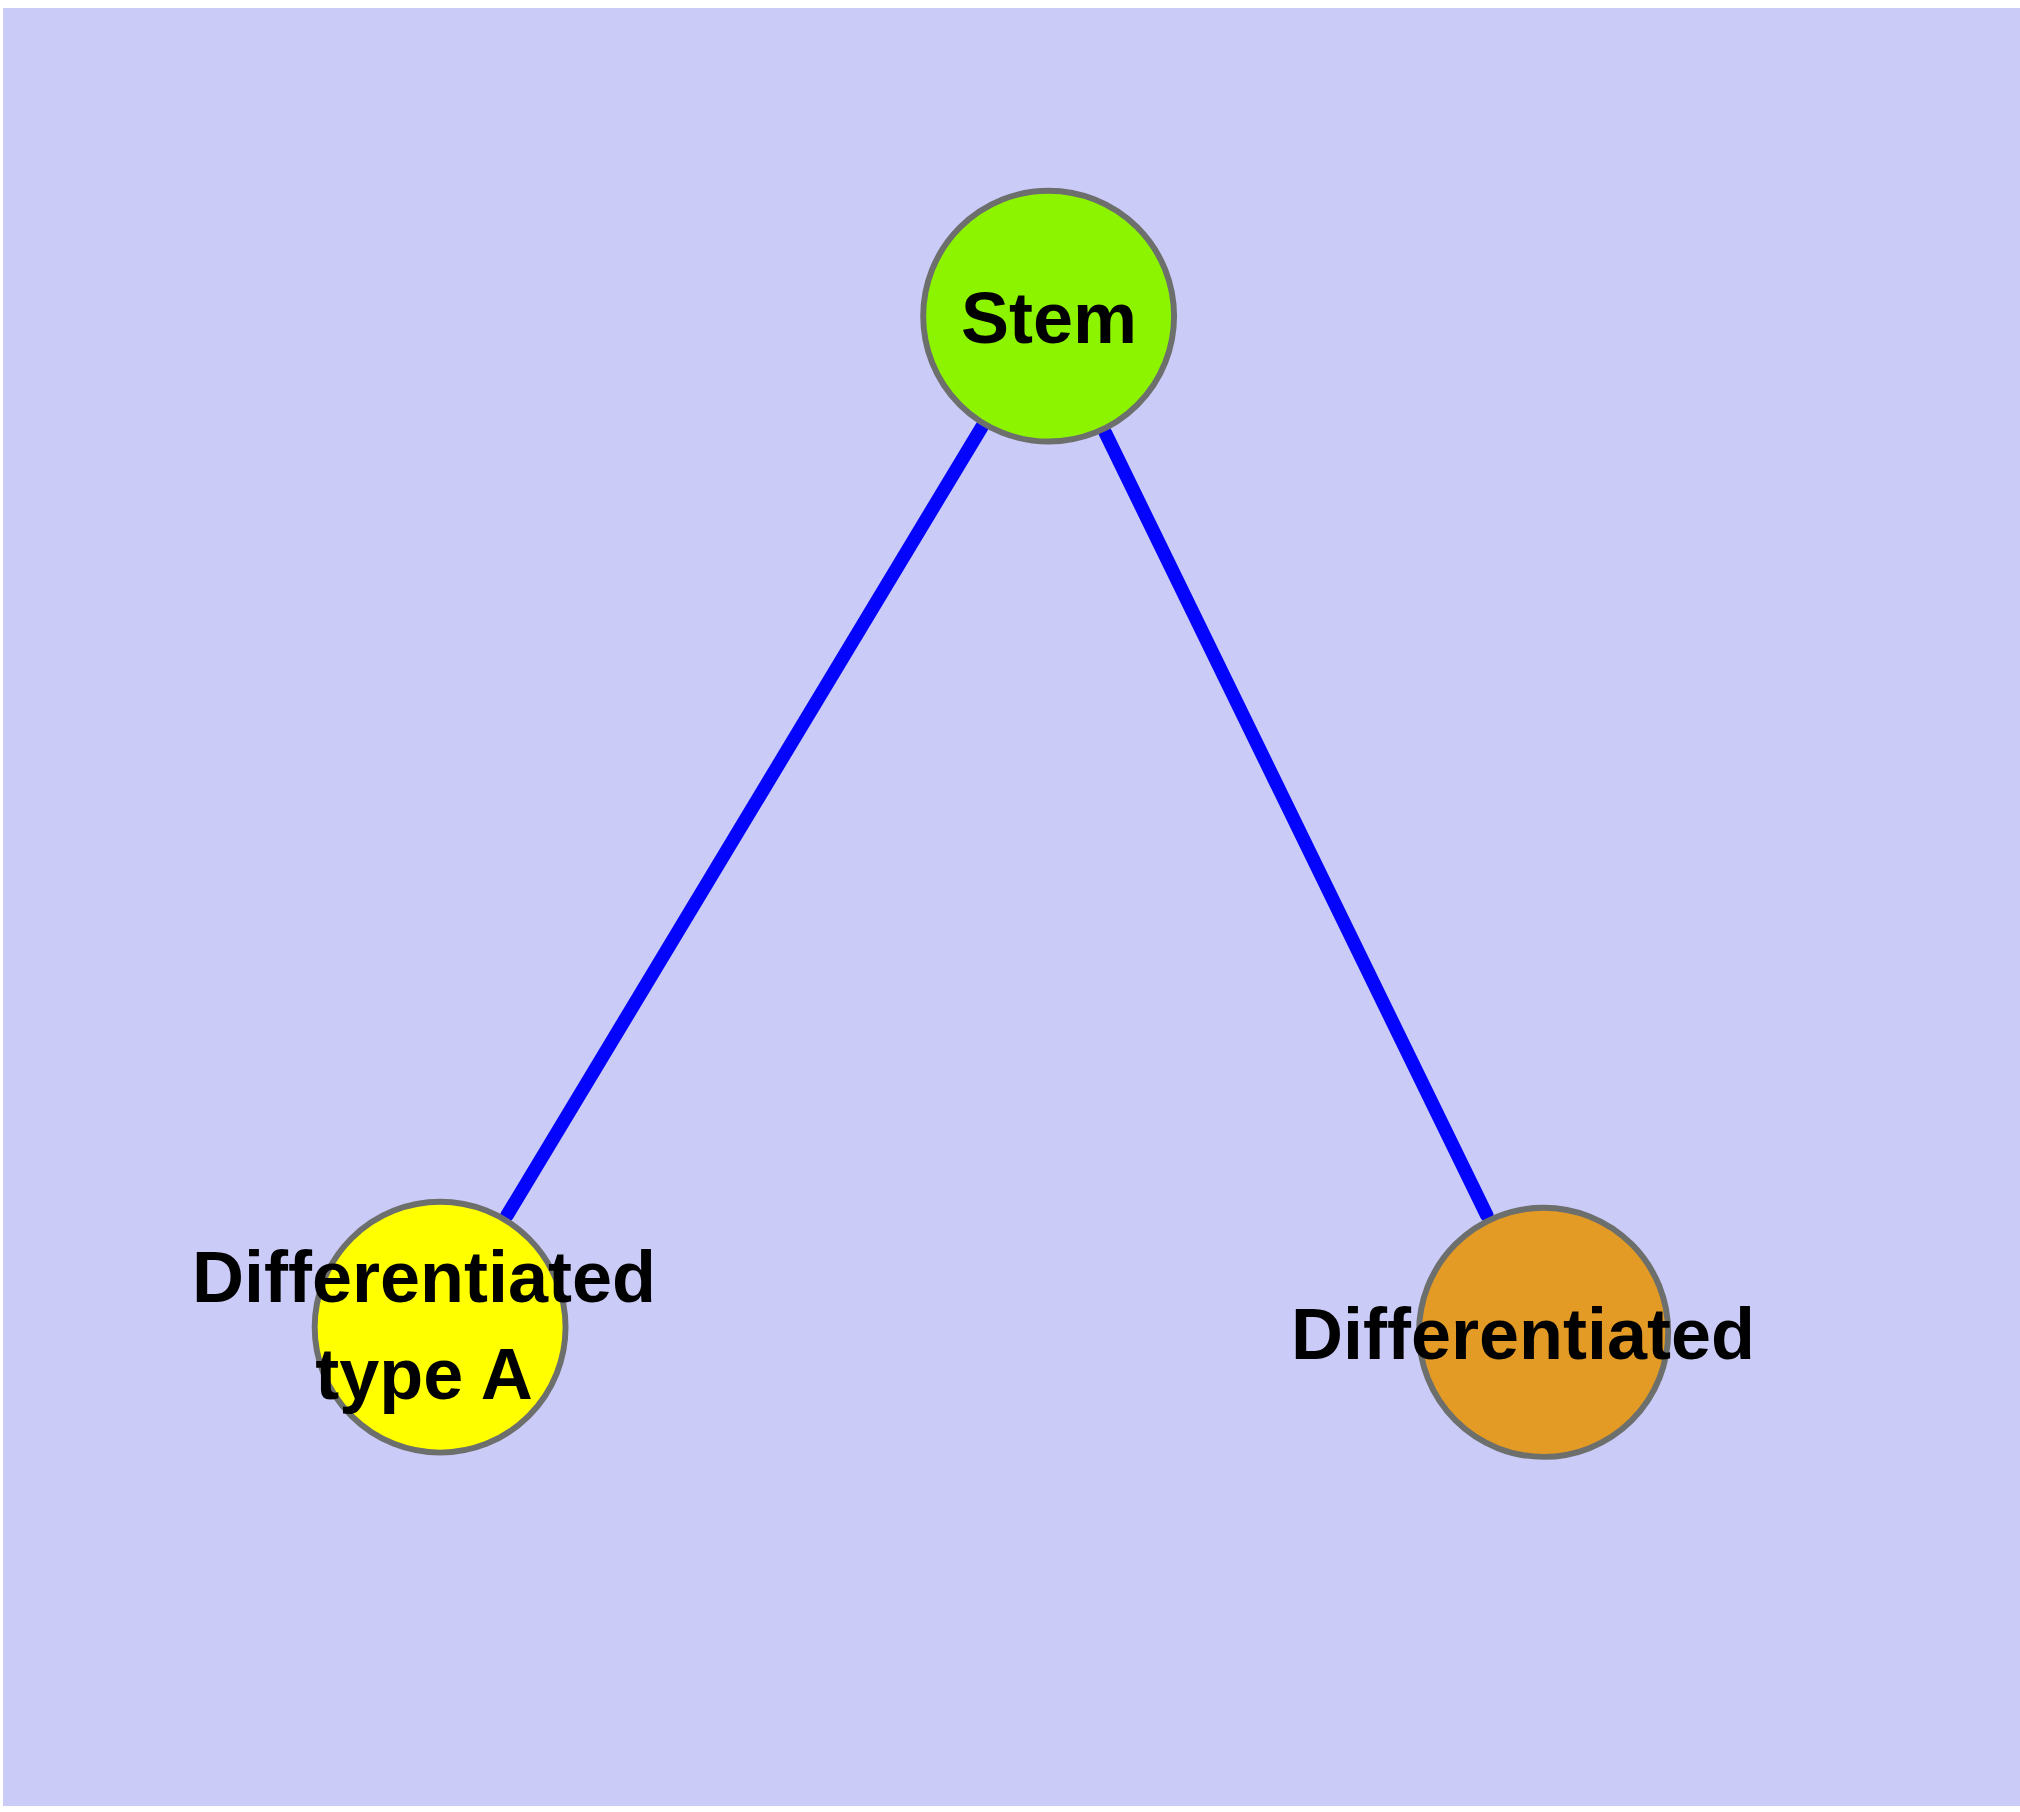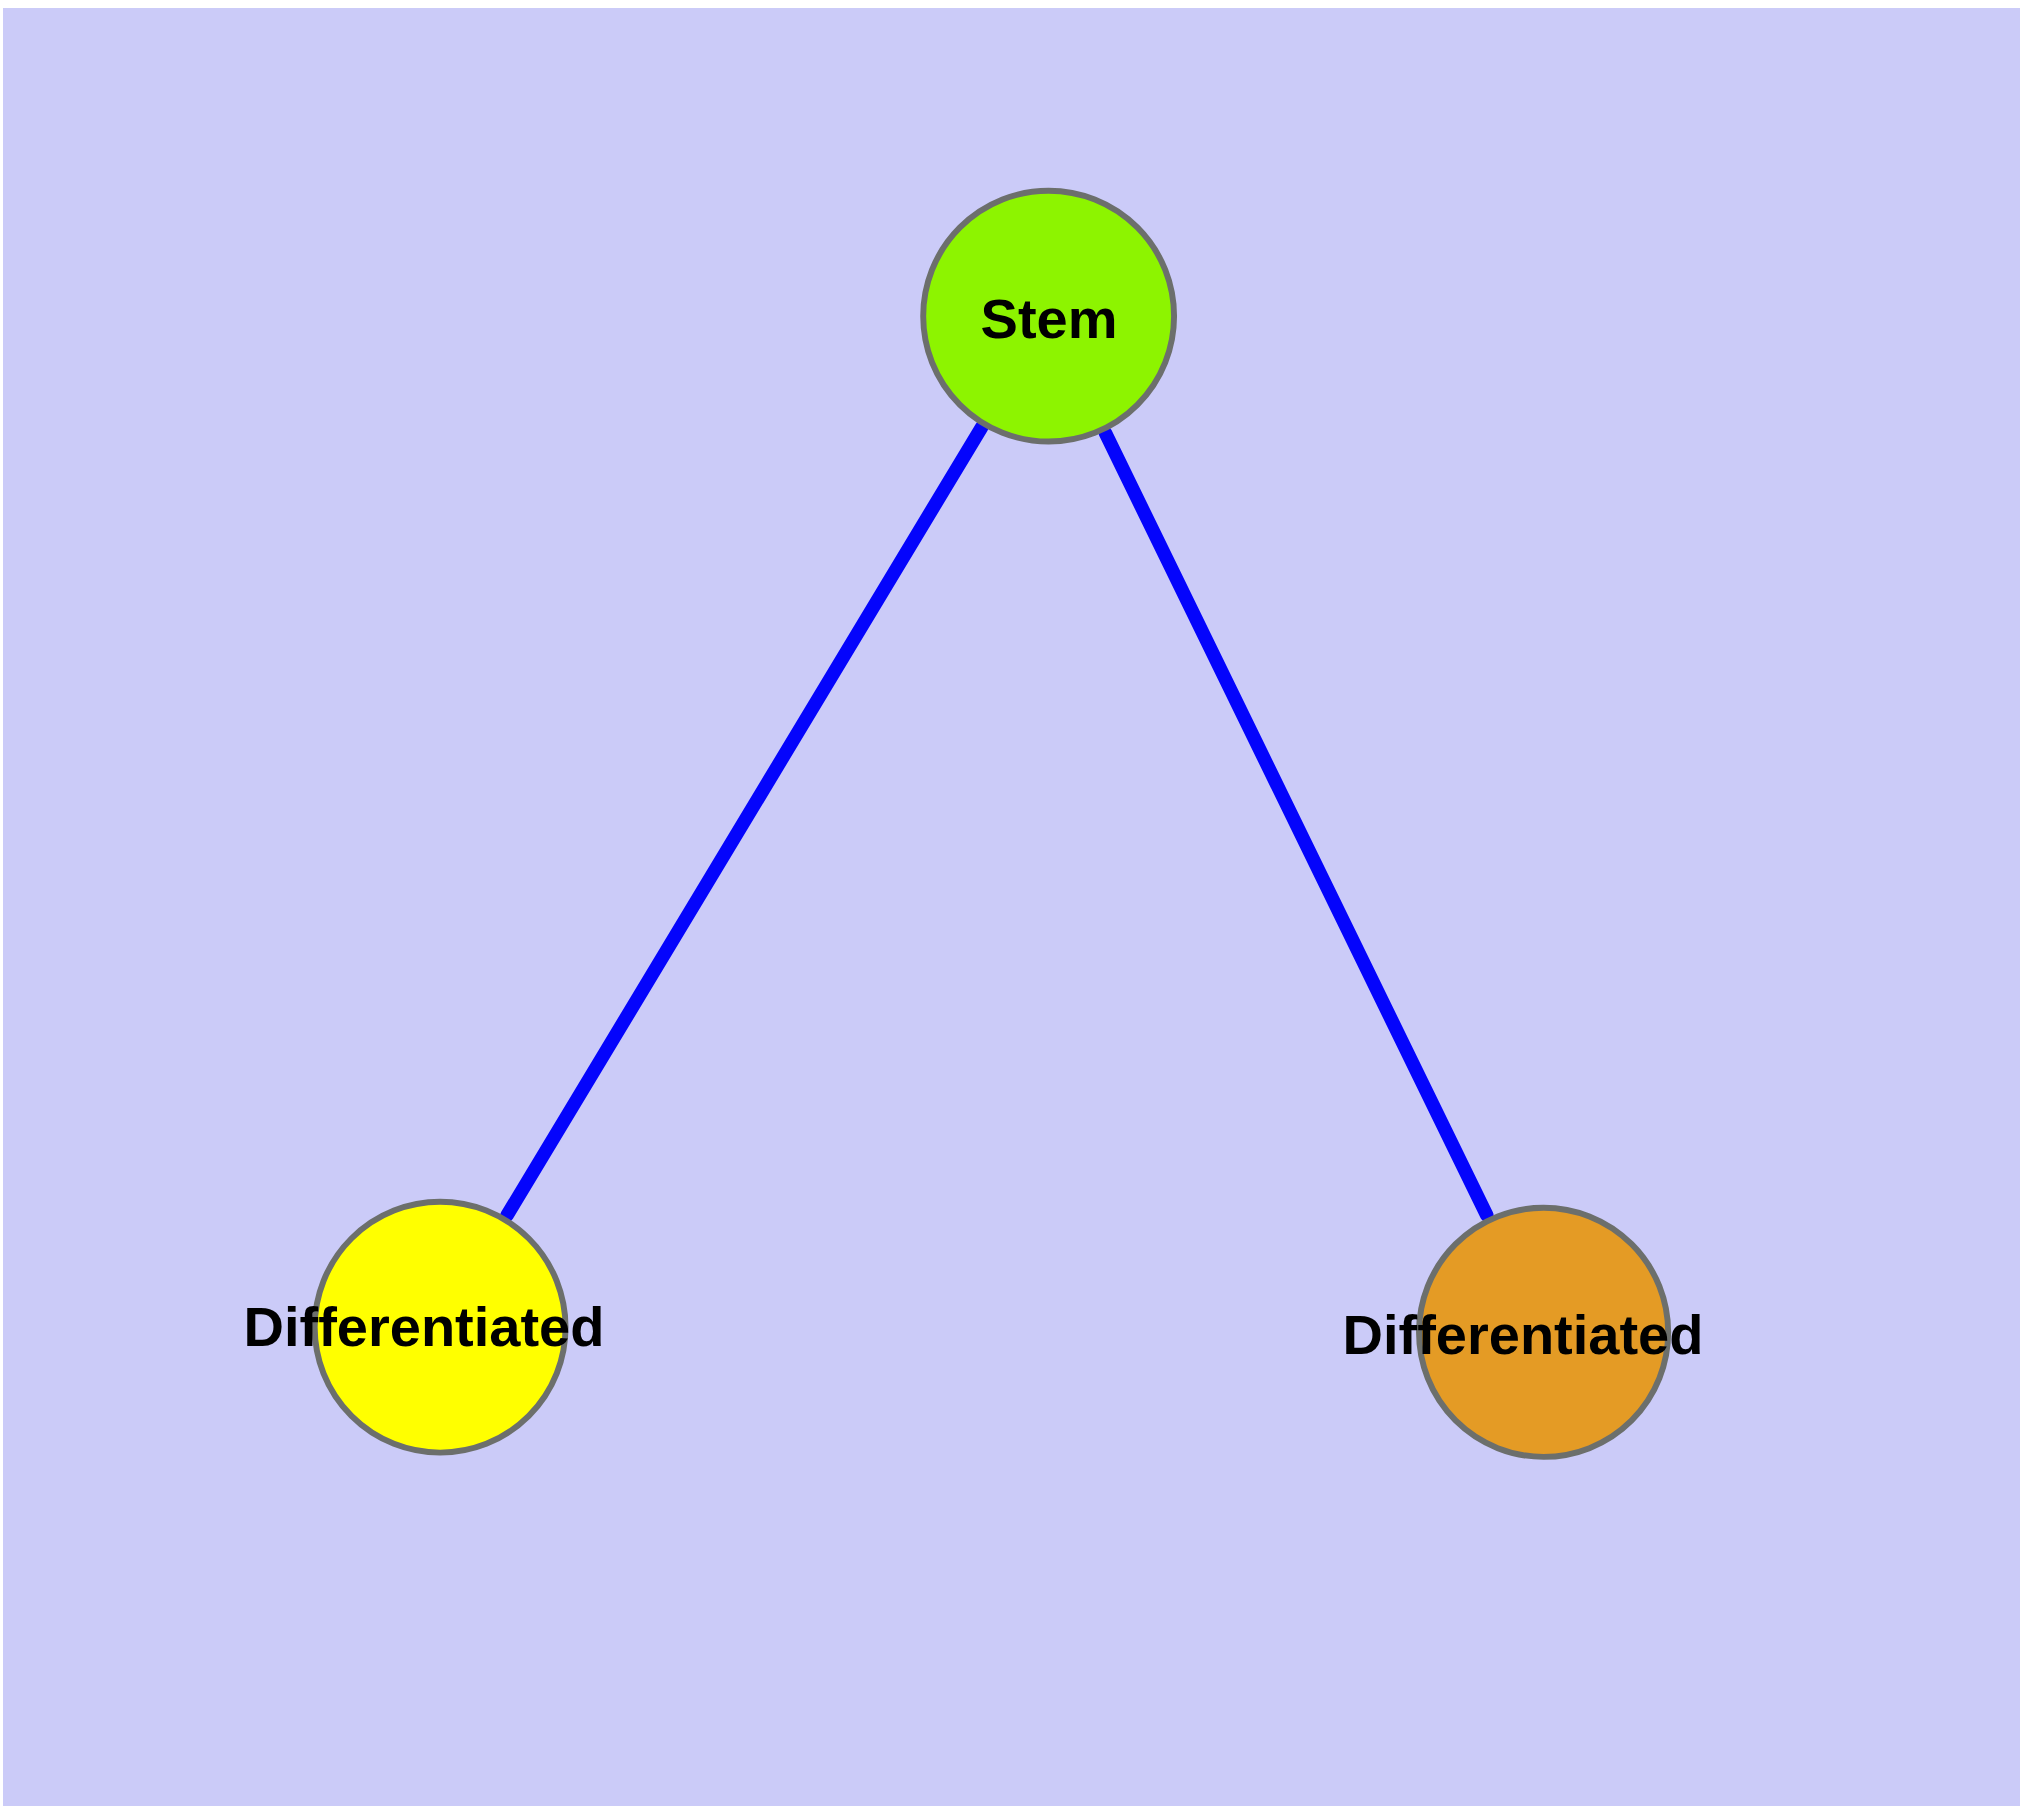--- a/index.html
+++ b/index.html
@@ -27,21 +27,21 @@
     left: 0;
     top: 0;
   }
   .edge-line {
     fill: none;
   }
   .node-label {
     position: absolute;
     transform: translate(-50%, -50%);
     color: #000000;
-    font-size: 56px;
+    font-size: 72px;
     line-height: 97px;
     font-weight: bold;
     text-align: center;
     white-space: nowrap;
   }
   .label-line {
     display: block;
   }
 </style>
 </head>
@@ -60,19 +60,20 @@
 
     <circle cx="519" cy="1566" r="148" stroke-width="7" fill="#FFFF00" stroke="#6C6F6C"></circle>
 
     <circle cx="1821" cy="1572" r="147" stroke-width="7" fill="#E49B25" stroke="#6C6F6C"></circle>
   </svg>
 
   <div class="node-label" style="left: 1049px; top: 318px;">Stem</div>
 
   <div class="node-label" style="left: 424px; top: 1326px;">
     <span class="label-line">Differentiated</span>
+    <span class="label-line">type A</span>
   </div>
 
   <div class="node-label" style="left: 1523px; top: 1334px;">
     <span class="label-line">Differentiated</span>
   </div>
 </div>
 
 
 </body></html>

